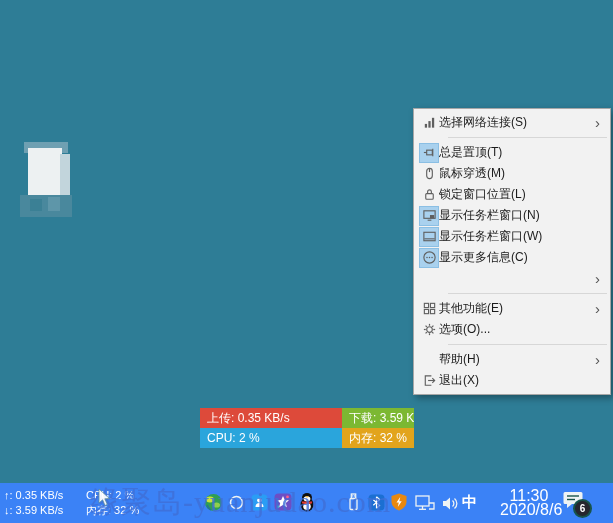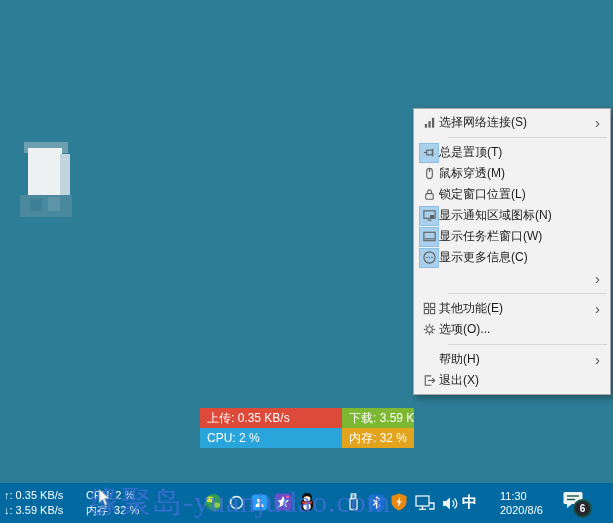--- a/index.html
+++ b/index.html
@@ -26,25 +26,25 @@
   .ic{width:20px;height:20px;margin-left:2px;flex:0 0 20px;display:flex;
       align-items:center;justify-content:center;box-sizing:border-box;}
   .ic.chk{background:#a9d1ee;border:1px solid #8bbfe4;}
   .lbl{font-size:12px;color:#1b1b1b;white-space:nowrap;}
   .bold .lbl{font-weight:bold;}
   .arr{margin-left:auto;margin-right:7px;color:#555;font-size:15px;line-height:15px;}
   .sep{height:1px;background:#d7d7d7;margin:4px 3px 4px 34px;}
   .ic svg{stroke:#5f5f5f;fill:none;stroke-width:1.2;}
 
   
-  #taskbar{left:0;bottom:0;width:613px;height:40px;background:#0369a1;z-index:4;}
+  #taskbar{left:0;bottom:0;width:613px;height:40px;background:#3b82f6;z-index:4;}
   .tb-txt{position:absolute;color:#fff;font-size:11px;line-height:15px;white-space:nowrap;}
   .tray{position:absolute;}
   #ime{color:#fff;font-size:15px;font-weight:bold;}
-  #clock{color:#fff;font-size:11px;text-align:left;line-height:14px;}
+  #clock{color:#fff;font-size:16px;text-align:center;line-height:14px;}
   #notif-badge{position:absolute;left:10px;top:8px;width:15px;height:15px;border-radius:50%;
                background:#26262e;border:2px solid #17534a;color:#fff;font-size:10px;
                line-height:15px;text-align:center;font-weight:bold;}
 
   
   #watermark{left:90px;top:482px;font-size:30px;letter-spacing:1px;z-index:6;
              font-family:"Liberation Serif","DejaVu Serif",serif;
              color:rgba(63,111,214,0.82);pointer-events:none;white-space:nowrap;}
   #cursor{left:98px;top:488px;z-index:9;pointer-events:none;}
 </style>
@@ -126,21 +126,21 @@
   </div>
 
   <div class="mi">
     <span class="ic chk">
       <svg width="15" height="15" viewBox="0 0 16 16">
           <rect x="2" y="3" width="12" height="8"></rect>
           <rect x="8.5" y="7.5" width="4.5" height="3.5" fill="#5f5f5f" stroke="none"></rect>
           <line x1="6" y1="13" x2="10" y2="13"></line>
         </svg>
     </span>
-    <span class="lbl">显示通知区域图标(N)</span>
+    <span class="lbl">显示任务栏窗口(N)</span>
   </div>
 
   <div class="mi">
     <span class="ic chk">
       <svg width="15" height="15" viewBox="0 0 16 16">
           <rect x="2" y="3.5" width="12" height="9"></rect>
           <line x1="2.5" y1="10.5" x2="13.5" y2="10.5"></line>
         </svg>
     </span>
     <span class="lbl">显示任务栏窗口(W)</span>

